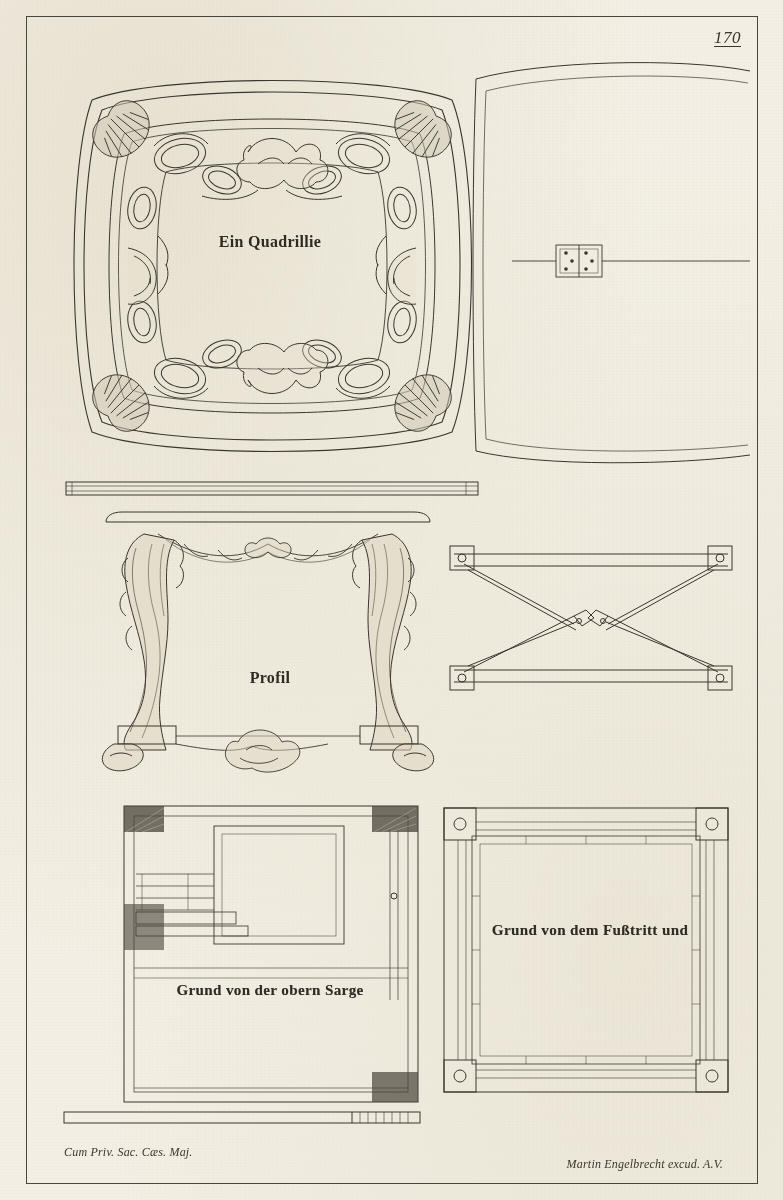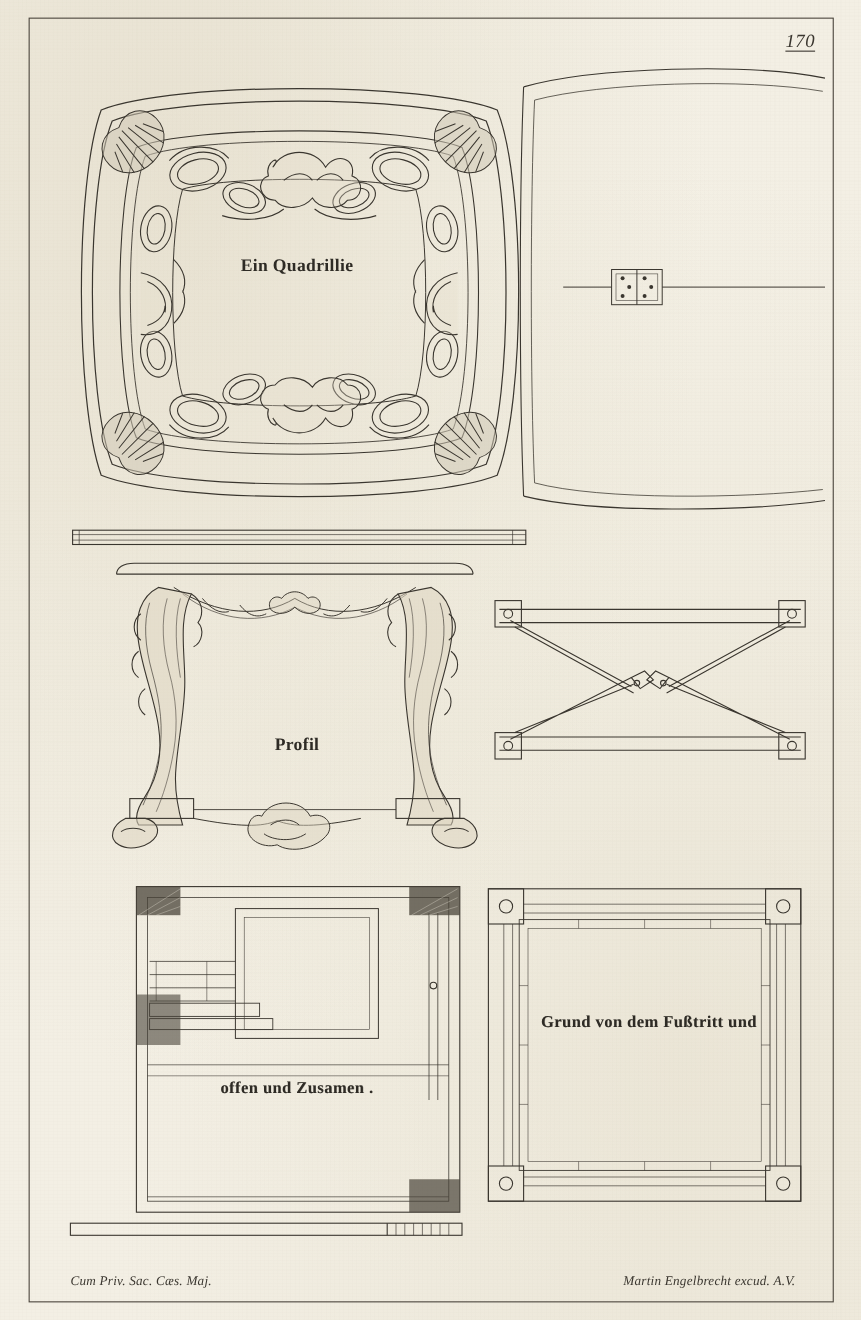--- a/index.html
+++ b/index.html
@@ -54,21 +54,21 @@
   }
   .plate-number .underline {
     display: block;
     height: 1px;
     background: #3a362f;
     margin-top: -2px;
   }
   .credit-left {
     position: absolute;
     left: 64px;
-    bottom: 28px;
+    bottom: 40px;
     font-family: "Liberation Serif", serif;
     font-style: italic;
     font-size: 12px;
     color: #3a362f;
     letter-spacing: 0.2px;
   }
   .credit-right {
     position: absolute;
     right: 60px;
     bottom: 28px;
@@ -376,21 +376,21 @@
         <path d="M254,272 L300,272 L300,302 L254,302 Z" fill-opacity="0.7"></path>
       </g>
       <g stroke="#f1ecdf" stroke-width="0.6" opacity="0.5">
         <path d="M8,32 L46,8 M16,32 L46,16 M24,32 L46,24"></path>
         <path d="M256,32 L298,8 M264,32 L298,16 M272,32 L298,24"></path>
       </g>
     </svg>
   </div>
 
   <div class="caption cap-fraktur" style="left:110px; top:980px; width:320px;">
-    <div>offen und Zusamen .</div>
+    <div>Grund von der obern Sarge</div>
   </div>
 
   <div class="fig" style="left:436px; top:800px;">
     <svg width="300" height="300" viewBox="0 0 300 300">
       <g fill="none" stroke="#3a362f" stroke-width="1">
         <rect x="8" y="8" width="284" height="284"></rect>
         <rect x="36" y="36" width="228" height="228" stroke-width="0.8"></rect>
         <rect x="44" y="44" width="212" height="212" stroke-width="0.5"></rect>
 
         <rect x="8" y="8" width="32" height="32"></rect>

